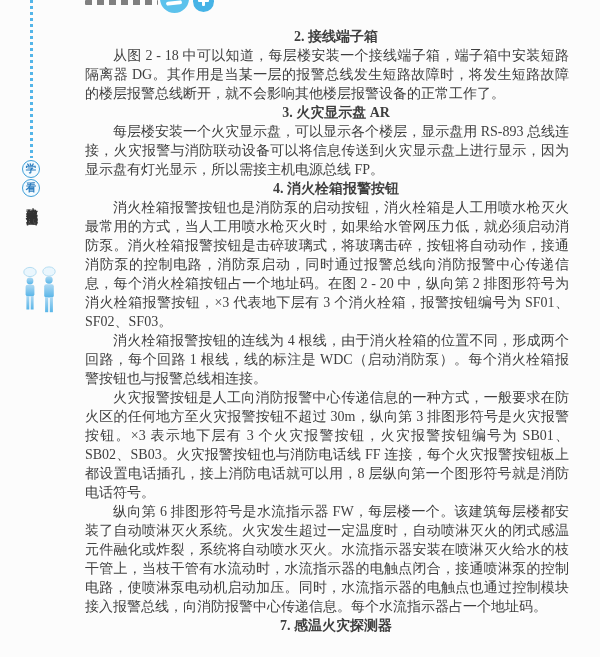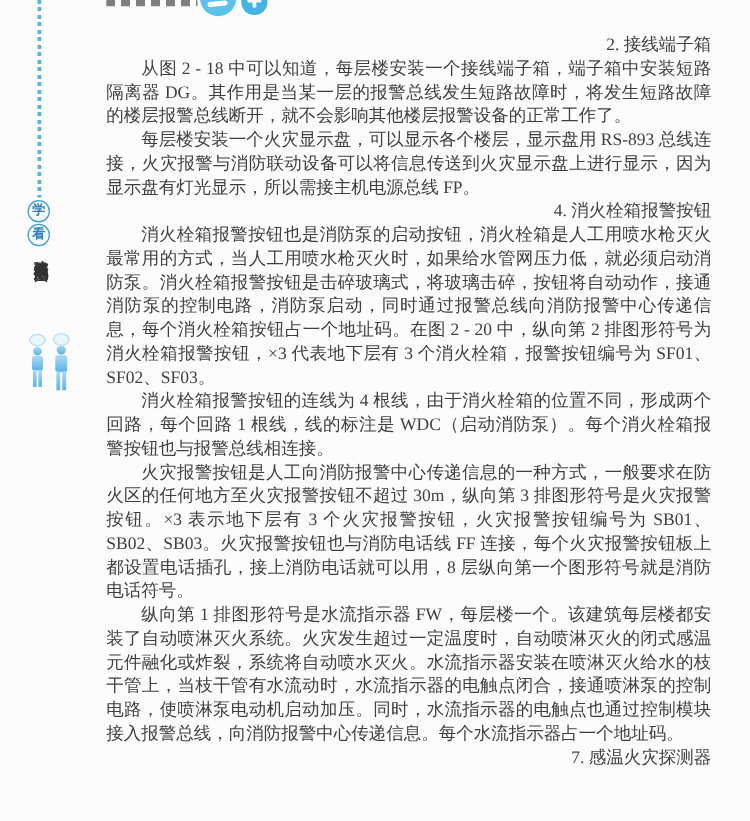--- a/index.html
+++ b/index.html
@@ -54,21 +54,21 @@
   }
   .persons{position:absolute;left:20px;top:266px;}
 
   
   .content{
     position:absolute;left:85px;top:27px;width:484px;
     font-size:14px;line-height:19px;color:#3f3f3f;
     text-align:justify;text-justify:inter-ideograph;
   }
   .content p{margin:0;}
-  .content p.heading{text-indent:18px;text-align:right;}
+  .content p.heading{text-indent:18px;text-align:center;font-weight:bold;}
   .content p.para{text-indent:28px;}
 </style>
 </head>
 <body>
 
 <div class="page">
 
   <div class="header-frag"></div>
   <div class="hdr-circle hdr-c1"></div>
   <div class="hdr-circle hdr-c2"></div>
@@ -96,22 +96,23 @@
 
     <circle cx="29" cy="14" r="3.7" fill="url(#pg)"></circle>
     <rect x="24.2" y="18.2" width="9.6" height="13.3" rx="2" fill="url(#pg)"></rect>
     <rect x="25.1" y="31.2" width="3.1" height="15" fill="url(#pg)"></rect>
     <rect x="29.8" y="31.2" width="3.1" height="15" fill="url(#pg)"></rect>
   </svg>
 
   <div class="content">
       <p class="heading">2. 接线端子箱</p>
       <p class="para">从图 2 - 18 中可以知道，每层楼安装一个接线端子箱，端子箱中安装短路隔离器 DG。其作用是当某一层的报警总线发生短路故障时，将发生短路故障的楼层报警总线断开，就不会影响其他楼层报警设备的正常工作了。</p>
+      <p class="heading">3. 火灾显示盘 AR</p>
       <p class="para">每层楼安装一个火灾显示盘，可以显示各个楼层，显示盘用 RS-893 总线连接，火灾报警与消防联动设备可以将信息传送到火灾显示盘上进行显示，因为显示盘有灯光显示，所以需接主机电源总线 FP。</p>
       <p class="heading">4. 消火栓箱报警按钮</p>
       <p class="para">消火栓箱报警按钮也是消防泵的启动按钮，消火栓箱是人工用喷水枪灭火最常用的方式，当人工用喷水枪灭火时，如果给水管网压力低，就必须启动消防泵。消火栓箱报警按钮是击碎玻璃式，将玻璃击碎，按钮将自动动作，接通消防泵的控制电路，消防泵启动，同时通过报警总线向消防报警中心传递信息，每个消火栓箱按钮占一个地址码。在图 2 - 20 中，纵向第 2 排图形符号为消火栓箱报警按钮，×3 代表地下层有 3 个消火栓箱，报警按钮编号为 SF01、SF02、SF03。</p>
       <p class="para">消火栓箱报警按钮的连线为 4 根线，由于消火栓箱的位置不同，形成两个回路，每个回路 1 根线，线的标注是 WDC（启动消防泵）。每个消火栓箱报警按钮也与报警总线相连接。</p>
       <p class="para">火灾报警按钮是人工向消防报警中心传递信息的一种方式，一般要求在防火区的任何地方至火灾报警按钮不超过 30m，纵向第 3 排图形符号是火灾报警按钮。×3 表示地下层有 3 个火灾报警按钮，火灾报警按钮编号为 SB01、SB02、SB03。火灾报警按钮也与消防电话线 FF 连接，每个火灾报警按钮板上都设置电话插孔，接上消防电话就可以用，8 层纵向第一个图形符号就是消防电话符号。</p>
-      <p class="para">纵向第 1 排图形符号是水流指示器 FW，每层楼一个。该建筑每层楼都安装了自动喷淋灭火系统。火灾发生超过一定温度时，自动喷淋灭火的闭式感温元件融化或炸裂，系统将自动喷水灭火。水流指示器安装在喷淋灭火给水的枝干管上，当枝干管有水流动时，水流指示器的电触点闭合，接通喷淋泵的控制电路，使喷淋泵电动机启动加压。同时，水流指示器的电触点也通过控制模块接入报警总线，向消防报警中心传递信息。每个水流指示器占一个地址码。</p>
+      <p class="para">纵向第 6 排图形符号是水流指示器 FW，每层楼一个。该建筑每层楼都安装了自动喷淋灭火系统。火灾发生超过一定温度时，自动喷淋灭火的闭式感温元件融化或炸裂，系统将自动喷水灭火。水流指示器安装在喷淋灭火给水的枝干管上，当枝干管有水流动时，水流指示器的电触点闭合，接通喷淋泵的控制电路，使喷淋泵电动机启动加压。同时，水流指示器的电触点也通过控制模块接入报警总线，向消防报警中心传递信息。每个水流指示器占一个地址码。</p>
       <p class="heading">7. 感温火灾探测器</p>
     </div>
 
 </div>
 
 </body></html>

